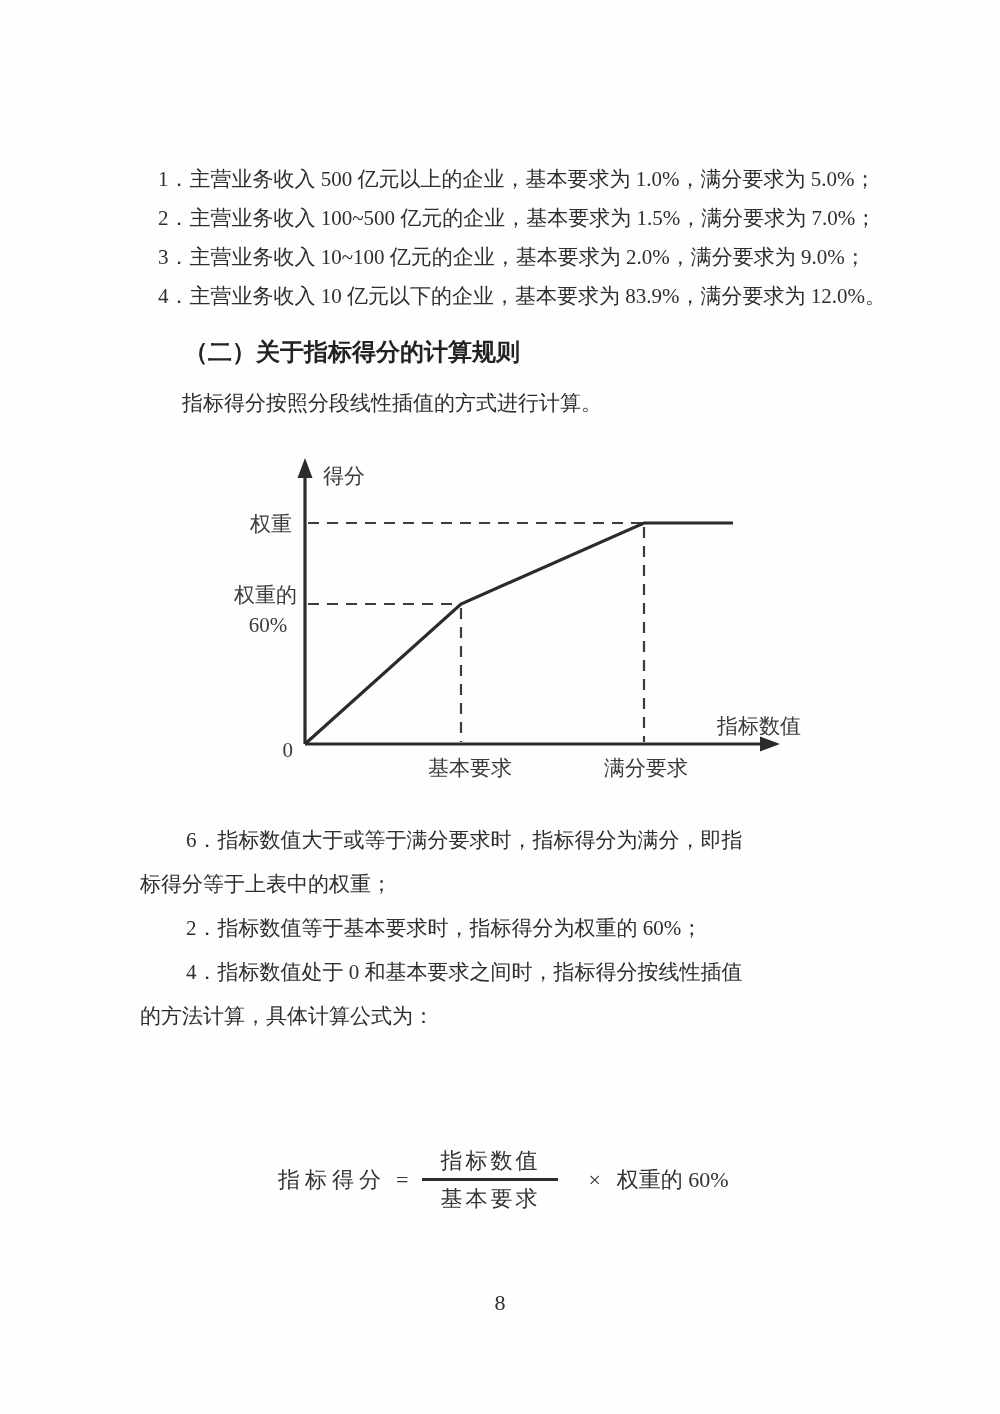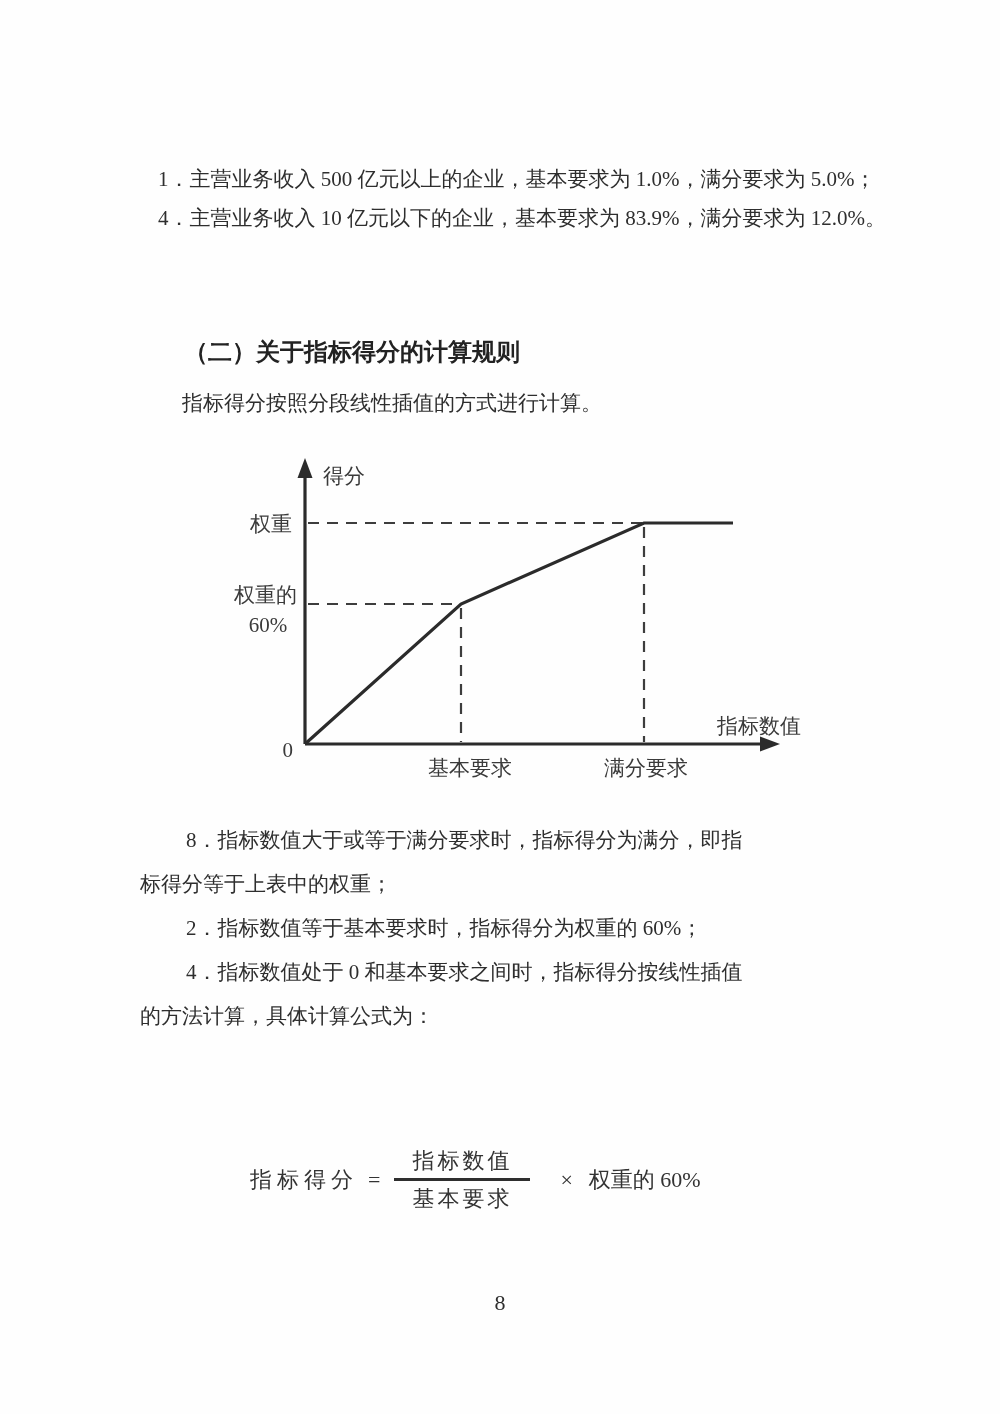--- a/index.html
+++ b/index.html
@@ -24,36 +24,38 @@
   .chart-wrap svg { display: block; }
   .chart-wrap text { font-family: "Liberation Serif", "DejaVu Serif", serif; font-size: 21px; fill: #3a3a3a; }
   .rules { position: absolute; left: 140px; top: 818px; width: 724px; font-size: 21px; }
   .rules .line { height: 44px; line-height: 44px; white-space: nowrap; }
   .rules .indent-2 { padding-left: 46px; }
   .rules .indent-lead { padding-left: 36px; }
   .formula {
     position: absolute; left: 250px; top: 1144px;
     display: flex; align-items: center; font-size: 22px; color: #333;
   }
-  .formula .lhs { letter-spacing: 5px; white-space: nowrap; }
+  .formula .lhs { letter-spacing: 5px; white-space: nowrap; margin-left: 28px; }
   .formula .eq { margin: 0 14px 0 10px; }
   .formula .frac { display: inline-flex; flex-direction: column; align-items: center; }
   .formula .num, .formula .den { letter-spacing: 3px; line-height: 33px; padding: 0 18px; white-space: nowrap; }
   .formula .bar { width: 100%; height: 0; border-top: 3px solid #2e2e2e; margin: 1px 0; }
   .formula .times { margin: 0 16px 0 30px; }
   .formula .rhs { white-space: nowrap; }
   .page-number { position: absolute; left: 0; top: 1290px; width: 100%; text-align: center; font-size: 22px; line-height: 26px; }
 </style>
 </head>
 <body>
 
 <div class="page">
 
   <div class="top-list">
     <div class="line">1．主营业务收入 500 亿元以上的企业，基本要求为 1.0%，满分要求为 5.0%；</div>
+    <div class="line">2．主营业务收入 100~500 亿元的企业，基本要求为 1.5%，满分要求为 7.0%；</div>
+    <div class="line">3．主营业务收入 10~100 亿元的企业，基本要求为 2.0%，满分要求为 9.0%；</div>
     <div class="line">4．主营业务收入 10 亿元以下的企业，基本要求为 83.9%，满分要求为 12.0%。</div>
   </div>
 
   <div class="section-heading">（二）关于指标得分的计算规则</div>
 
   <div class="intro">指标得分按照分段线性插值的方式进行计算。</div>
 
   <div class="chart-wrap">
     <svg width="620" height="345" viewBox="0 0 620 345">
 
@@ -74,21 +76,21 @@
       <text x="77" y="152" text-anchor="end">权重的</text>
       <text x="48" y="182" text-anchor="middle">60%</text>
       <text x="73" y="307" text-anchor="end">0</text>
       <text x="250" y="325" text-anchor="middle">基本要求</text>
       <text x="426" y="325" text-anchor="middle">满分要求</text>
       <text x="497" y="283" text-anchor="start">指标数值</text>
     </svg>
   </div>
 
   <div class="rules">
-    <div class="line indent-2">8．指标数值大于或等于满分要求时，指标得分为满分，即指</div>
+    <div class="line indent-2">6．指标数值大于或等于满分要求时，指标得分为满分，即指</div>
     <div class="line">标得分等于上表中的权重；</div>
     <div class="line indent-2">2．指标数值等于基本要求时，指标得分为权重的 60%；</div>
     <div class="line indent-2">4．指标数值处于 0 和基本要求之间时，指标得分按线性插值</div>
     <div class="line">的方法计算，具体计算公式为：</div>
   </div>
 
   <div class="formula">
     <span class="lhs">指标得分</span>
     <span class="eq">=</span>
     <span class="frac">

